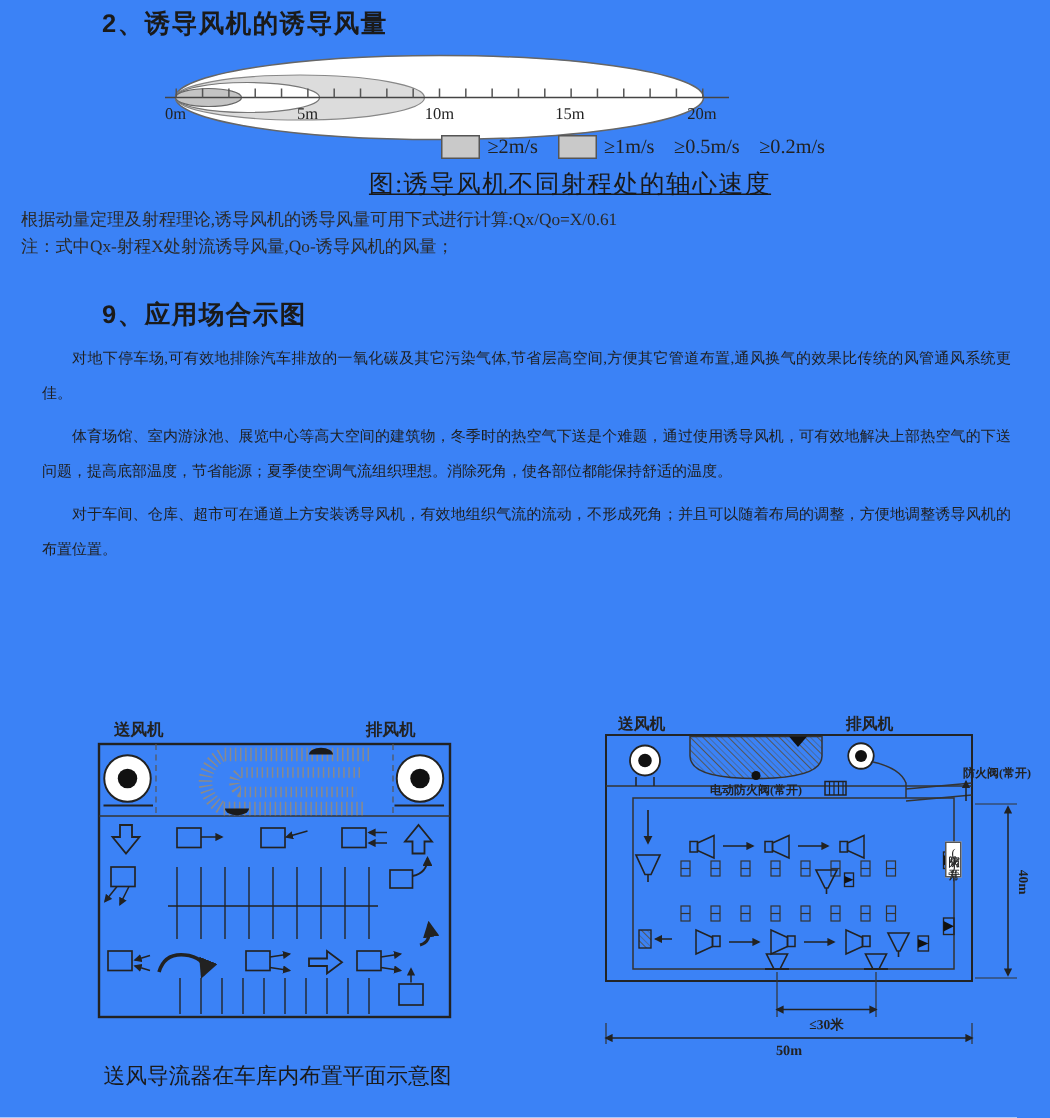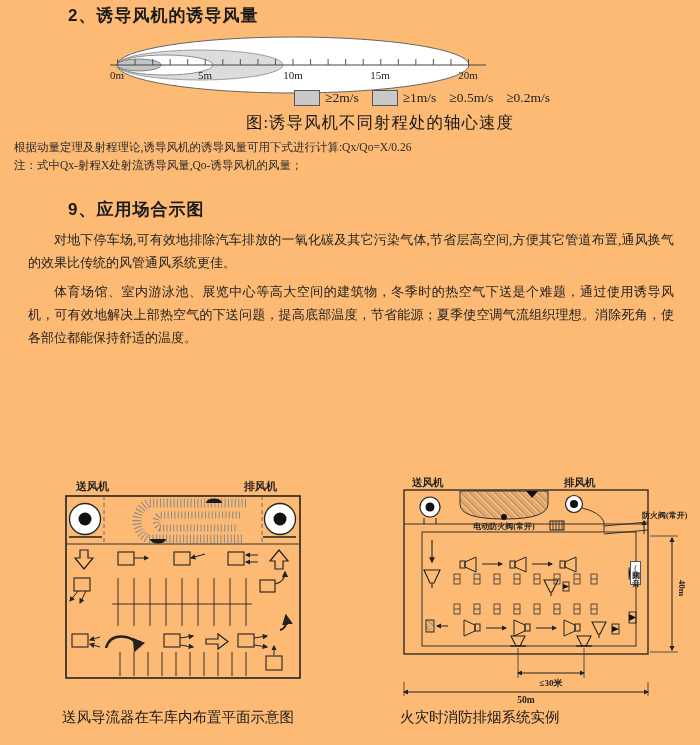--- a/index.html
+++ b/index.html
@@ -1,35 +1,35 @@
 <!DOCTYPE html>
 <html><head>
 <meta charset="utf-8">
 <style>
   html,body{margin:0;padding:0;background:#fff;}
-  .page{position:relative;width:700px;height:745px;background:#fdba74;overflow:hidden;
+  .page{position:relative;width:700px;height:745px;background:#3b82f6;overflow:hidden;
         font-family:"Liberation Serif",serif;color:#222;}
   .h2{position:absolute;left:68px;top:4px;margin:0;font-family:"Liberation Sans",sans-serif;
       font-size:17px;font-weight:bold;color:#1a1a1a;letter-spacing:1px;}
   .h3{top:198px;}
   .jetfig{position:absolute;left:92px;top:32px;width:410px;height:66px;}
   .legend{position:absolute;left:294px;top:90px;display:flex;align-items:flex-start;gap:13px;
           font-size:13.5px;}
   .li{display:flex;align-items:center;gap:5px;}
   .sw{display:inline-block;width:24px;height:14px;background:#c9c9c9;border:1px solid #555;}
   .figcap{position:absolute;left:130px;top:112px;width:500px;text-align:center;
-          font-size:16.5px;letter-spacing:1px;color:#1a1a1a;}
+          font-size:16.5px;letter-spacing:1px;color:#1a1a1a;text-decoration:underline;}
   .notes{position:absolute;left:14px;top:138px;width:670px;font-size:11.5px;line-height:18px;color:#2a2a2a;}
-  .paras{position:absolute;left:28px;top:228px;width:646px;font-size:13px;line-height:23px;
+  .paras{position:absolute;left:28px;top:228px;width:646px;font-size:10px;line-height:23px;
          text-align:justify;color:#1f1f1f;}
   .paras p{margin:0 0 6px 0;text-indent:2em;}
   .diag{position:absolute;font-weight:bold;}
   .dl{left:60px;top:478px;}
   .dr{left:398px;top:476px;}
-  .cap{position:absolute;top:708px;font-size:14.5px;text-align:left;color:#1a1a1a;}
+  .cap{position:absolute;top:708px;font-size:14.5px;text-align:center;color:#1a1a1a;}
   .capl{left:62px;width:246px;}
   .capr{left:400px;width:280px;}
   .vlabel{position:absolute;left:630px;top:561px;writing-mode:vertical-rl;text-orientation:upright;
           font-size:8px;line-height:1.15;border:1px solid #555;background:#fff;padding:2px 0;color:#222;}
   svg text{font-family:"Liberation Serif",serif;fill:#222;}
 </style>
 </head>
 <body>
 
 <div class="page">
@@ -65,29 +65,30 @@
         <span>≥0.5m/s</span>
       </span>
     <span class="li">
         <span>≥0.2m/s</span>
       </span>
   </div>
 
   <div class="figcap">图:诱导风机不同射程处的轴心速度</div>
 
   <div class="notes">
-    <div>根据动量定理及射程理论,诱导风机的诱导风量可用下式进行计算:Qx/Qo=X/0.26</div>
+    <div>根据动量定理及射程理论,诱导风机的诱导风量可用下式进行计算:Qx/Qo=X/0.61</div>
     <div>注：式中Qx-射程X处射流诱导风量,Qo-诱导风机的风量；</div>
   </div>
 
   <h2 class="h2 h3">9、应用场合示图</h2>
 
   <div class="paras">
     <p>对地下停车场,可有效地排除汽车排放的一氧化碳及其它污染气体,节省层高空间,方便其它管道布置,通风换气的效果比传统的风管通风系统更佳。</p>
     <p>体育场馆、室内游泳池、展览中心等高大空间的建筑物，冬季时的热空气下送是个难题，通过使用诱导风机，可有效地解决上部热空气的下送问题，提高底部温度，节省能源；夏季使空调气流组织理想。消除死角，使各部位都能保持舒适的温度。</p>
+    <p>对于车间、仓库、超市可在通道上方安装诱导风机，有效地组织气流的流动，不形成死角；并且可以随着布局的调整，方便地调整诱导风机的布置位置。</p>
   </div>
 
   <div class="diag dl">
     <svg width="246" height="206" viewBox="0 0 246 206">
       <defs>
         <marker id="m1" viewBox="0 0 10 10" refX="8" refY="5" markerWidth="5.5" markerHeight="5.5" orient="auto">
             <path d="M0,0L10,5L0,10z" fill="#222"></path>
           </marker>
       </defs>
       <text x="16" y="12" font-size="11">送风机</text>
@@ -343,15 +344,14 @@
         <line x1="252" y1="176" x2="280" y2="176" stroke="#333" stroke-width="0.8"></line>
         <line x1="274" y1="62" x2="274" y2="174" stroke="#222" stroke-width="1" marker-start="url(#m2r)" marker-end="url(#m2)"></line>
       </g>
       <text x="281" y="112" font-size="9" text-anchor="middle" transform="rotate(90 281 112)">40m</text>
     </svg>
   </div>
 
   <div class="vlabel">防火阀(常开)</div>
 
   <div class="cap capl">送风导流器在车库内布置平面示意图</div>
-  <div class="cap capr">火灾时消防排烟系统实例</div>
 
 </div>
 
 </body></html>

